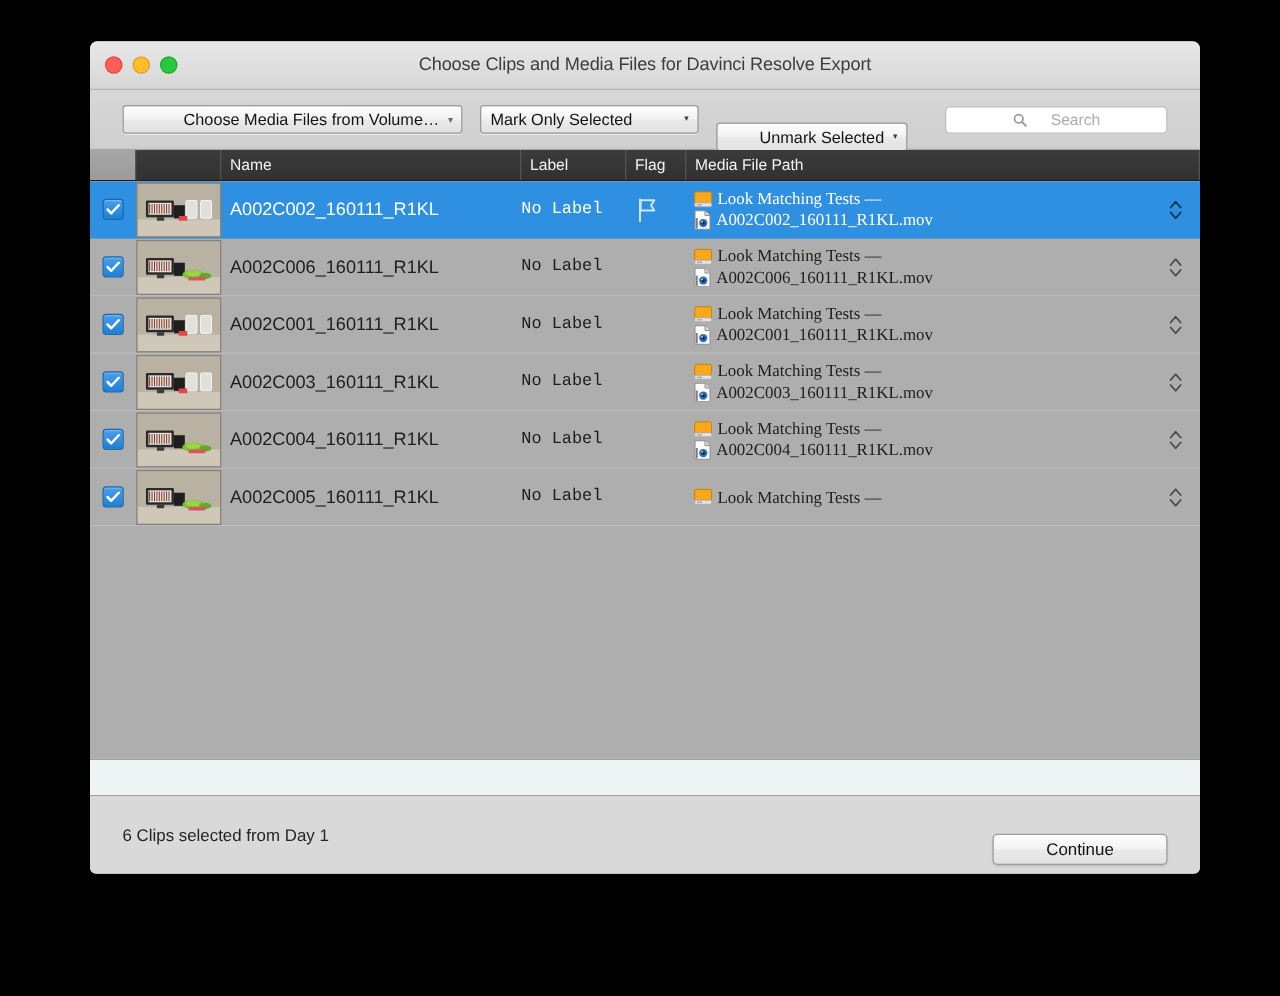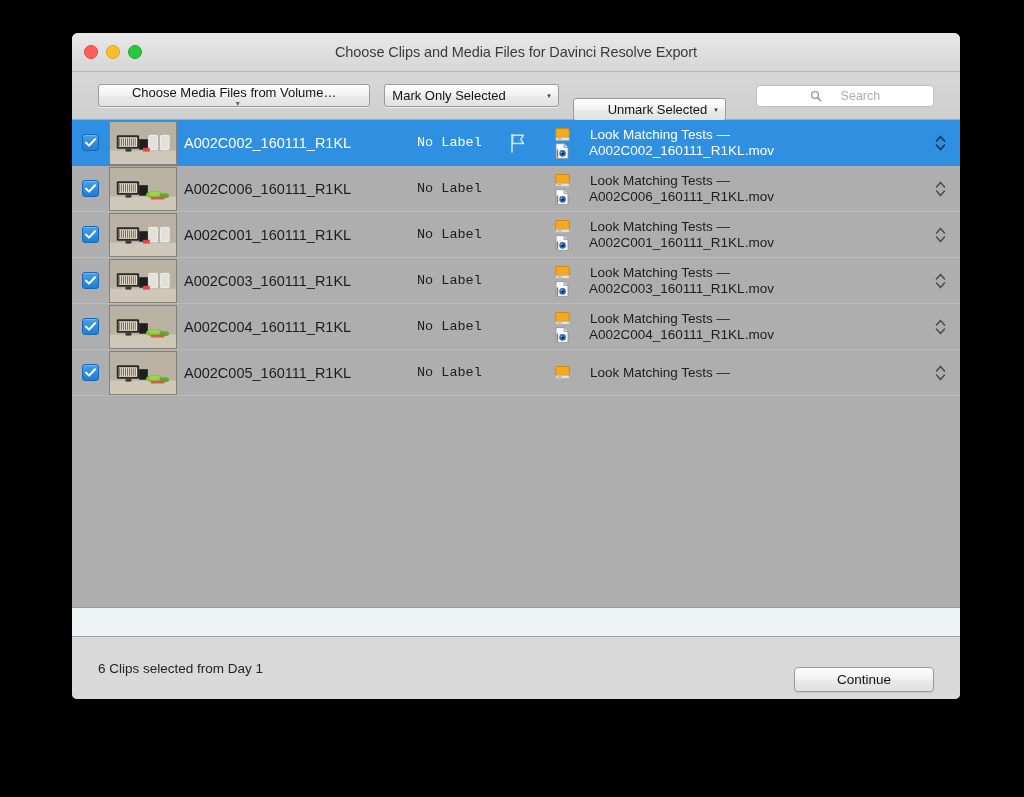--- a/index.html
+++ b/index.html
@@ -92,21 +92,21 @@
     user-select: none;
   }
   .popup .caret {
     margin-left: 7px;
     font-size: 7px;
     line-height: 1;
     color: #3b3b3b;
   }
   .popup .caret.thin { color: #6a6a6a; font-size: 8px; }
 
-  #popup-volume { width: 262px; justify-content: flex-start; flex-direction: column; }
+  #popup-volume { width: 262px; justify-content: flex-end; }
   #popup-mark   { width: 162px; justify-content: space-between; }
   #popup-unmark { width: 140px; justify-content: flex-end; margin-top: 28px; }
 
   #searchfield {
     margin-left: 16px;
     width: 180px;
     height: 20px;
     background: #ffffff;
     border: 1px solid #bfbfbf;
     border-radius: 4px;
@@ -232,24 +232,25 @@
     flex-direction: column;
     justify-content: center;
     gap: 1px;
     padding-left: 6px;
     box-sizing: border-box;
     overflow: hidden;
   }
   .path-line {
     display: flex;
     align-items: center;
-    gap: 20px;
+    gap: 4px;
     font-size: 13.5px;
     color: #1d1d1d;
     white-space: nowrap;
+    font-family: Liberation Serif, serif;
   }
   .row.selected .path-line { color: #ffffff; }
   .path-line svg { display: block; flex: 0 0 auto; }
 
   .c-stepper {
     width: 40px; flex: 0 0 40px;
     display: flex; align-items: center; justify-content: center;
   }
   .c-stepper svg { display: block; }
 
@@ -323,20 +324,28 @@
       <span>
         <svg width="12" height="12" viewBox="0 0 12 12">
           <circle cx="5" cy="5" r="3.4" fill="none" stroke="#9a9a9a" stroke-width="1.4"></circle>
           <line x1="7.6" y1="7.6" x2="10.7" y2="10.7" stroke="#9a9a9a" stroke-width="1.5" stroke-linecap="round"></line>
         </svg>
       </span>
       <span>Search</span>
     </div>
   </div>
 
+  <div id="table-header">
+    <div class="hcell hc-check"></div>
+    <div class="hcell hc-thumb"></div>
+    <div class="hcell hc-name">Name</div>
+    <div class="hcell hc-label">Label</div>
+    <div class="hcell hc-flag">Flag</div>
+    <div class="hcell hc-path">Media File Path</div>
+  </div>
 
   <div id="list">
       <div class="row selected">
     <div class="c-check">
       <span class="checkbox">
             <svg width="11" height="9" viewBox="0 0 11 9">
     <polyline points="1,4.6 4,7.6 10,1.2" fill="none" stroke="#ffffff" stroke-width="2" stroke-linecap="round" stroke-linejoin="round"></polyline>
   </svg>
           </span>
     </div>

